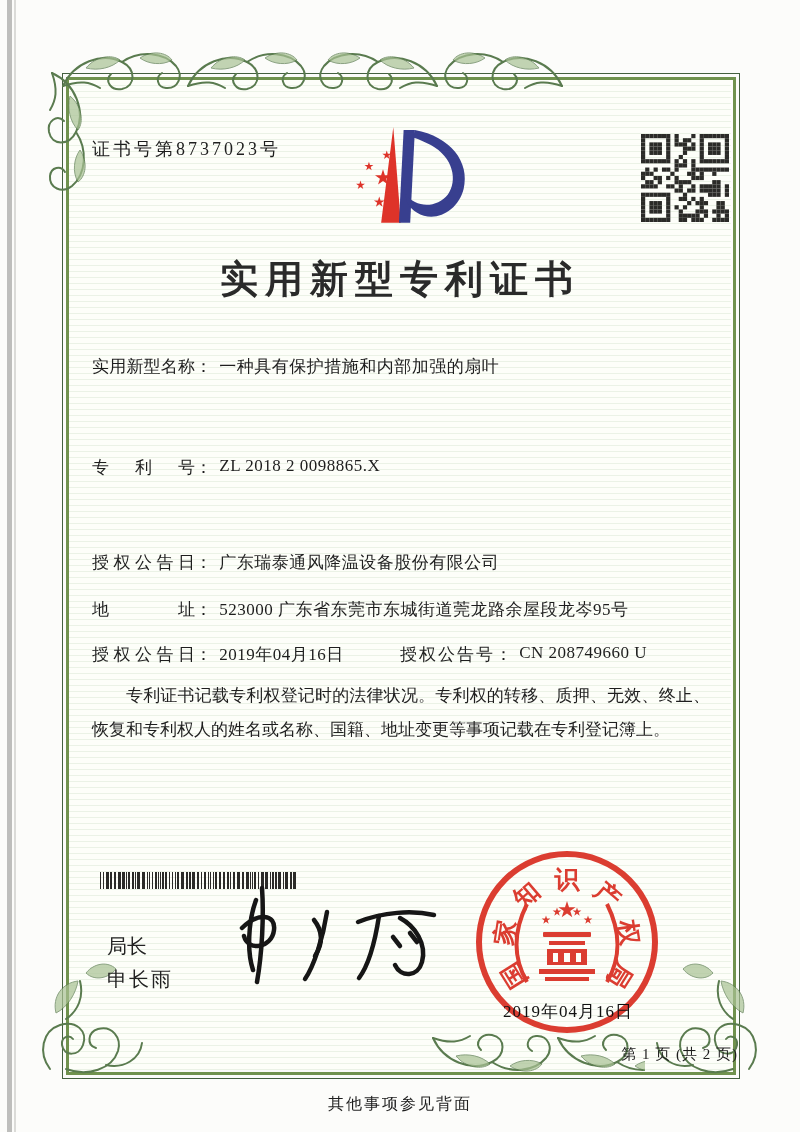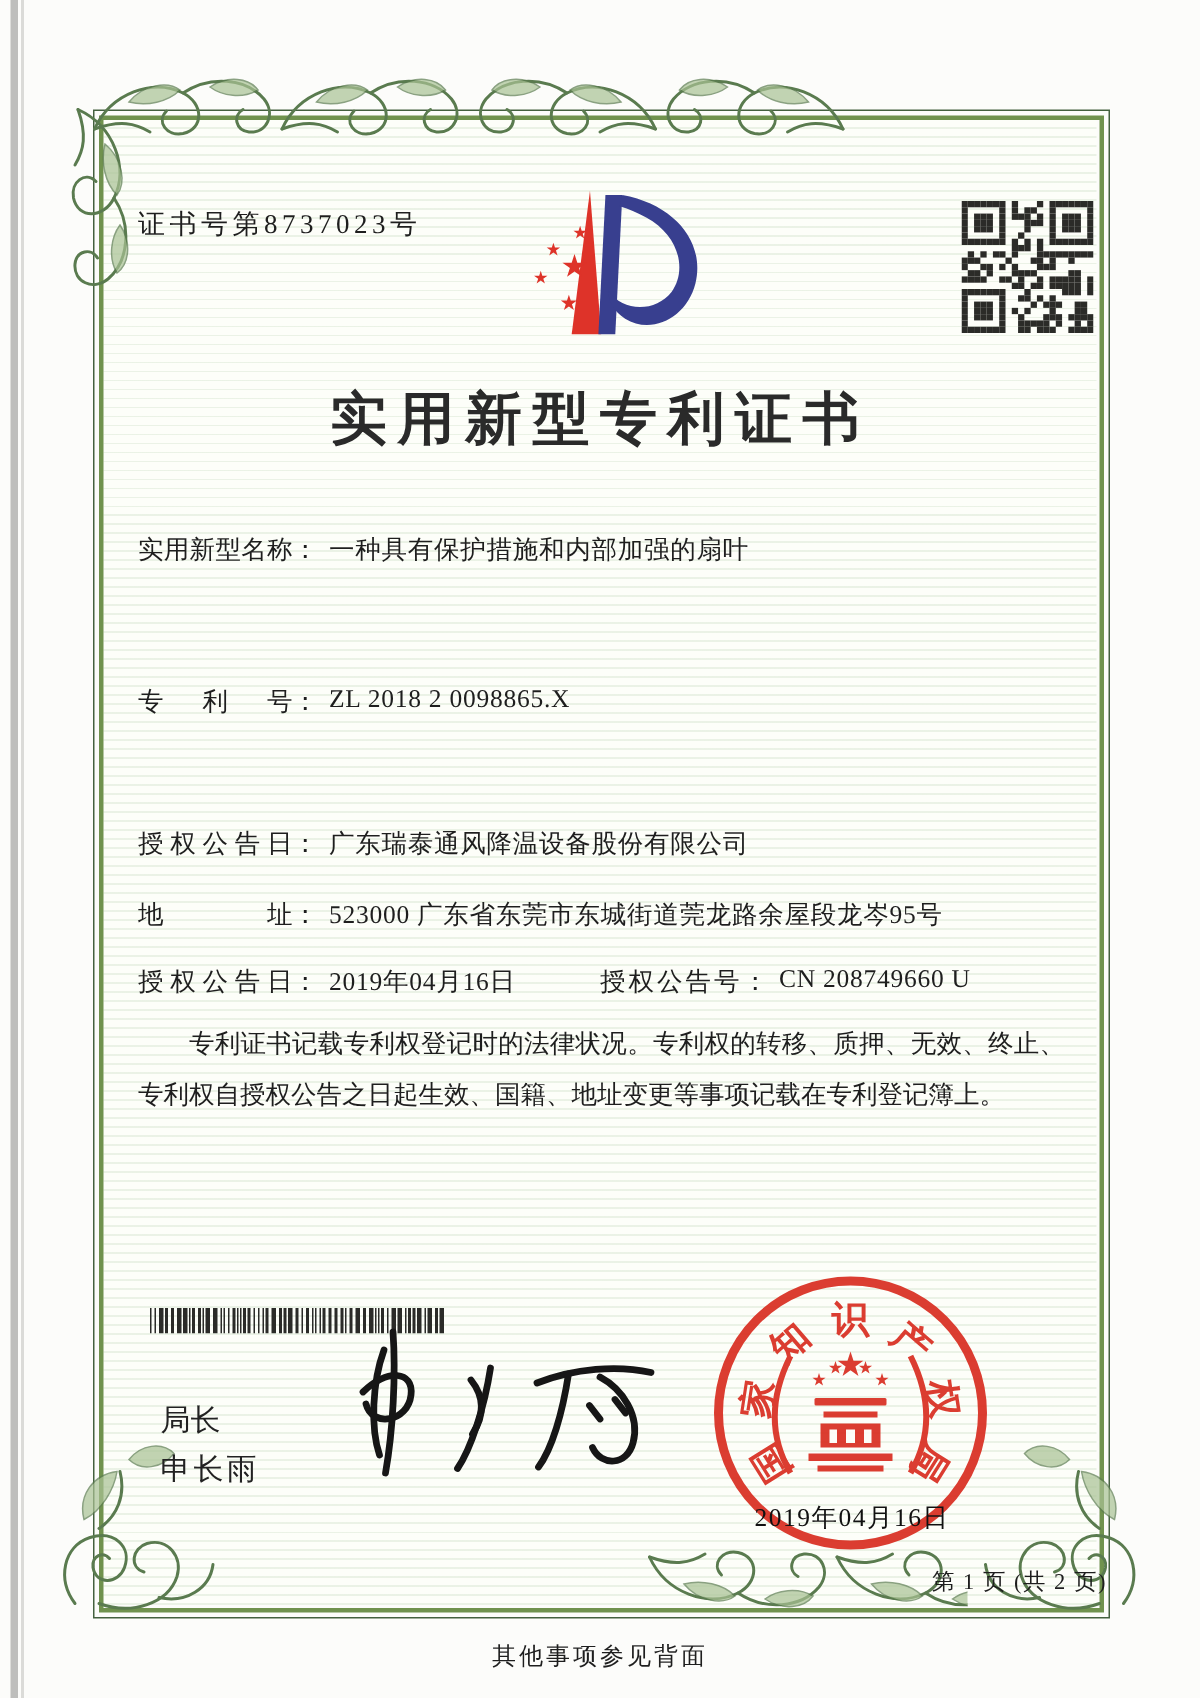--- a/index.html
+++ b/index.html
@@ -371,21 +371,21 @@
   <div class="frow" style="top:643px">
     <span class="flabel">授权公告日</span><span class="fcolon">：</span>
     <span class="fvalue">2019年04月16日</span>
     <span class="fsecond">
       <span class="flabel2">授权公告号</span><span class="fcolon">：</span>
       <span class="fvalue">CN 208749660 U</span>
     </span>
   </div>
 
   <div class="paras">
-    <p>专利证书记载专利权登记时的法律状况。专利权的转移、质押、无效、终止、专利权自授权公告之日起生效、国籍、地址变更等事项记载在专利登记簿上。</p>
+    <p>专利证书记载专利权登记时的法律状况。专利权的转移、质押、无效、终止、恢复和专利权人的姓名或名称、国籍、地址变更等事项记载在专利登记簿上。</p>
   </div>
 
   <svg class="barcode" id="barcode-svg" width="198" height="17">
       <rect x="0" y="0" width="1" height="17" fill="#2b2b28"></rect>
       <rect x="3" y="0" width="1" height="17" fill="#2b2b28"></rect>
       <rect x="6" y="0" width="3" height="17" fill="#2b2b28"></rect>
       <rect x="10" y="0" width="2" height="17" fill="#2b2b28"></rect>
       <rect x="14" y="0" width="2" height="17" fill="#2b2b28"></rect>
       <rect x="18" y="0" width="3" height="17" fill="#2b2b28"></rect>
       <rect x="22" y="0" width="3" height="17" fill="#2b2b28"></rect>

